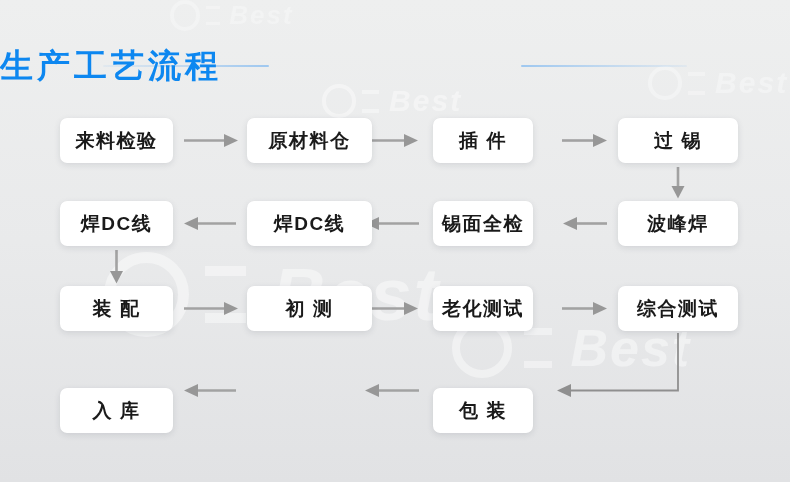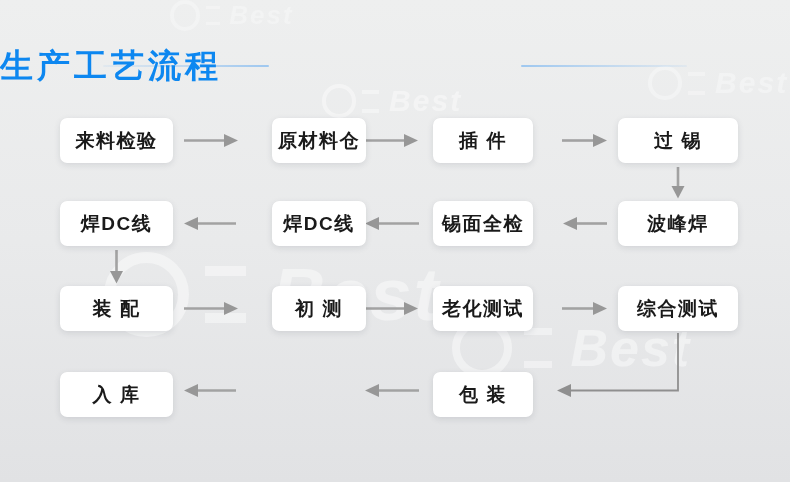--- a/index.html
+++ b/index.html
@@ -77,27 +77,27 @@
     display: flex;
     align-items: center;
     justify-content: center;
     font-size: 19px;
     font-weight: 700;
     letter-spacing: 1.5px;
     color: #1a1a1a;
     box-sizing: border-box;
   }
   .c1 { left: 60px;  width: 113px; }
-  .c2 { left: 247px; width: 94px; margin-left: 25px; }
+  .c2 { left: 247px; width: 125px; }
   .c3 { left: 433px; width: 100px; }
   .c4 { left: 618px; width: 120px; }
   .r1 { top: 118px; }
   .r2 { top: 201px; }
   .r3 { top: 286px; }
-  .r4 { top: 372px; }
+  .r4 { top: 388px; }
 </style>
 </head>
 <body>
 
 <div class="canvas">
 
   <div class="wm-layer">
     <span class="wm wm1">
         <span class="wm-ring"></span>
         <span class="wm-bars"></span>

